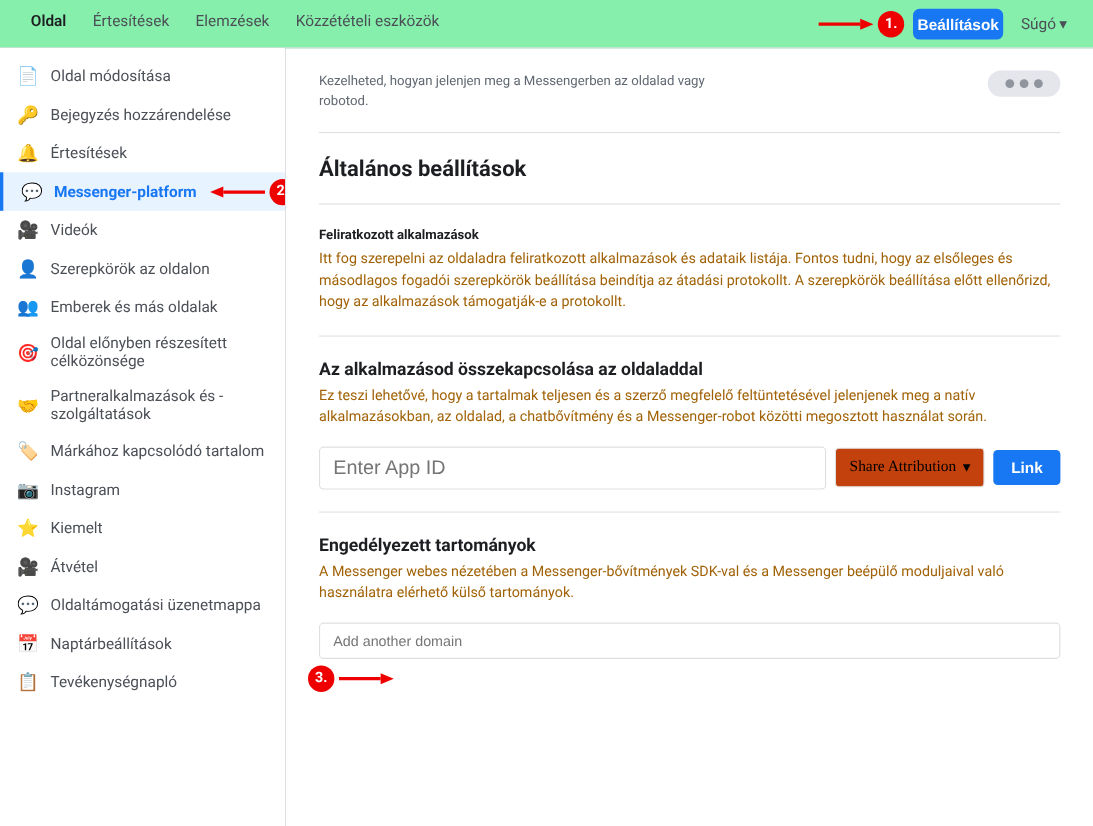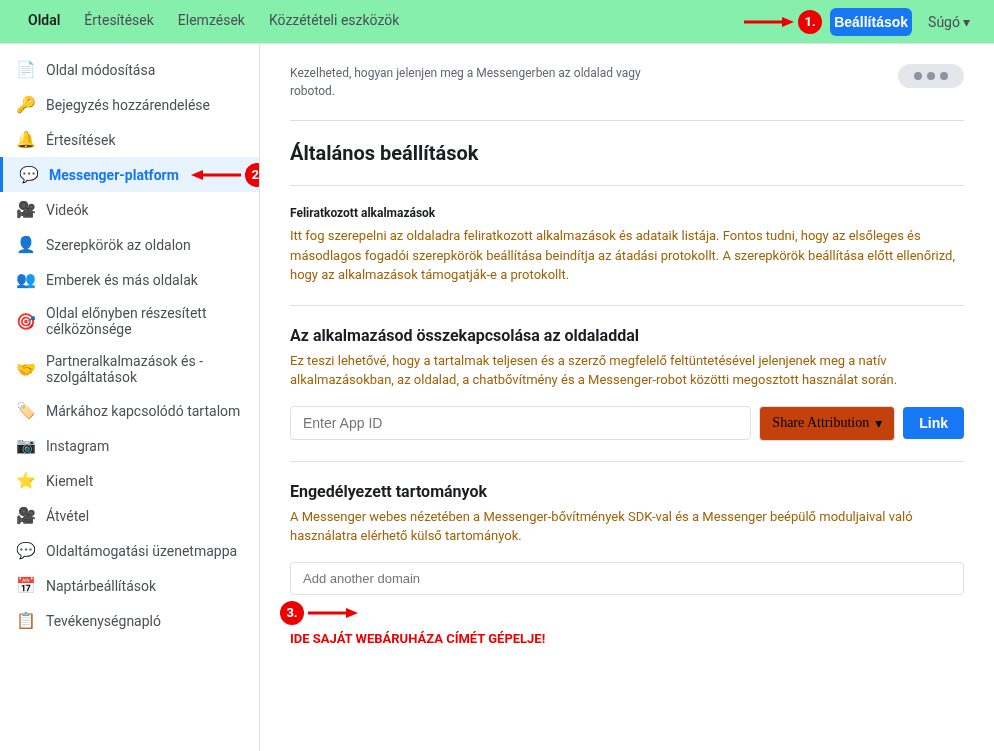--- a/index.html
+++ b/index.html
@@ -62,21 +62,21 @@
     .table-arrow-row { height: 20px; background: #f0f2f5; }
     .scroll-indicator { display: flex; align-items: center; padding: 4px 12px; color: #90949c; font-size: 12px; }
 
     
     .section-divider { border: none; border-top: 1px solid #dddfe2; margin: 20px 0; }
 
     
     .link-row { display: flex; gap: 8px; align-items: center; margin-top: 12px; }
     .link-input {
       flex: 1; border: 1px solid #dddfe2; border-radius: 4px; padding: 8px 12px;
-      font-size: 14px; color: #90949c; outline: none;
+      font-size: 18px; color: #90949c; outline: none;
     }
     .dropdown-btn {
       background: #c2410c; border: 1px solid #dddfe2; border-radius: 4px;
       padding: 8px 12px; font-size: 14px; cursor: pointer; display: flex; align-items: center; gap: 6px;
       white-space: nowrap;
       font-family: Liberation Serif, serif;
     }
     .link-btn {
       background: #1877f2; color: #fff; border: none; border-radius: 4px;
       padding: 8px 16px; font-size: 14px; font-weight: 600; cursor: pointer;
@@ -262,19 +262,15 @@
 
       <div style="position:absolute;left:-10px;bottom:-30px;display:flex;align-items:center;gap:4px;">
         <span class="num-badge">3.</span>
         <svg width="60" height="20" viewBox="0 0 60 20">
           <line x1="0" y1="10" x2="38" y2="10" stroke="#e00" stroke-width="3"></line>
           <polygon points="38,5 50,10 38,15" fill="#e00"></polygon>
         </svg>
       </div>
     </div>
 
-    <div style="margin-top:36px;position:relative;">
-      <p class="red-annotation" style="text-align:left;margin-bottom:8px;">IDE SAJÁT WEBÁRUHÁZA CÍMÉT GÉPELJE!</p>
-
-    </div>
 
   </div>
 </div>
 
 </body></html>

